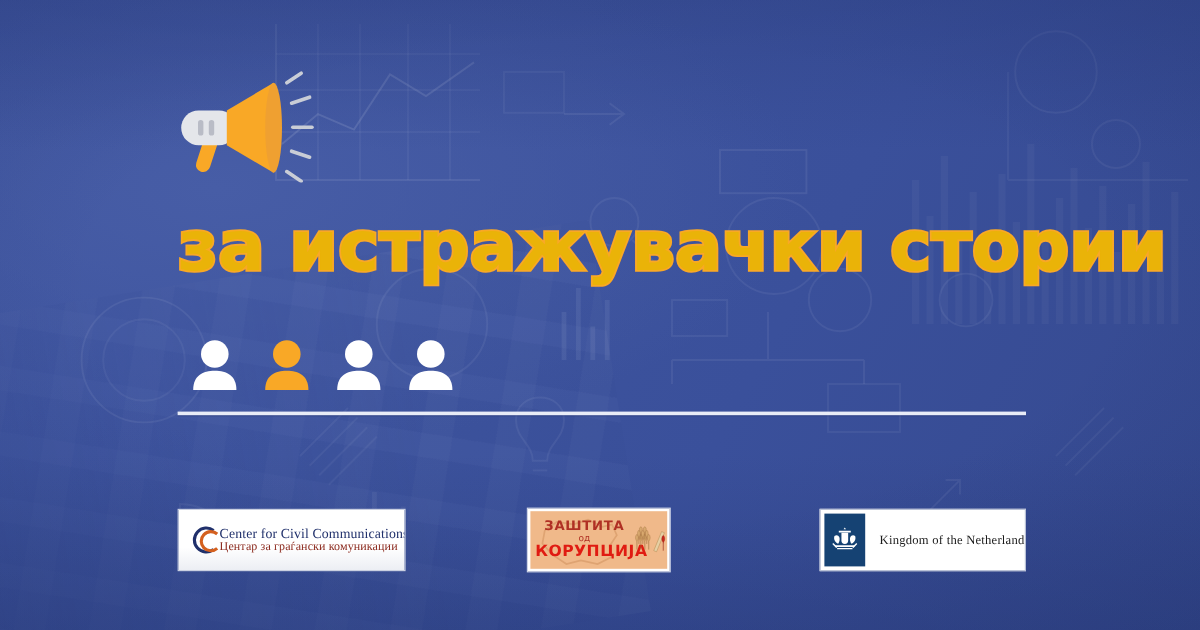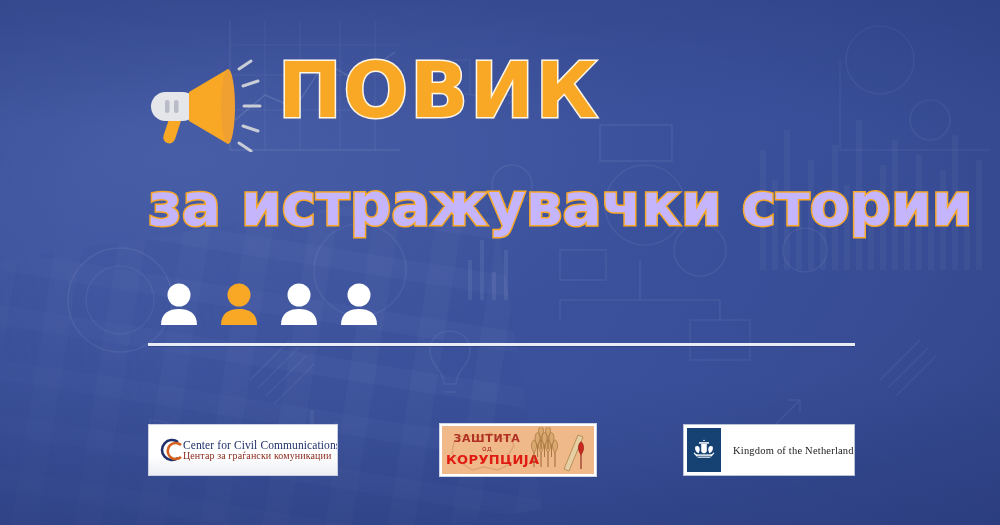--- a/index.html
+++ b/index.html
@@ -106,21 +106,21 @@
   }
 
   .headline-2 {
     position: absolute;
     left: 148px;
     top: 176px;
     font-size: 58px;
     line-height: 1;
     font-weight: 700;
     letter-spacing: 0px;
-    color: #c4b5fd;
+    color: #eab308;
     -webkit-text-stroke: 3px #f9a826;
     paint-order: stroke fill;
     white-space: nowrap;
     font-family: "DejaVu Sans", sans-serif;
   }
 
   .people {
     position: absolute;
     left: 160px;
     top: 283px;
@@ -179,21 +179,21 @@
     font-family: "Liberation Serif", serif;
     font-size: 10px;
     color: #8c2b1f;
     white-space: nowrap;
     letter-spacing: .1px;
   }
 
   
   .logo-corr {
     left: 292px;
-    width: 156px;
+    width: 118px;
     background: #f0b98a;
     border: 2px solid #ffffff;
     outline: 1px solid #cdd4e6;
     display: flex;
     align-items: center;
   }
   .corr-map {
     position: absolute;
     left: 2px;
     top: 2px;
@@ -354,21 +354,20 @@
 
       <g stroke="#c9cdd6" stroke-width="3" stroke-linecap="round">
         <line x1="96" y1="13" x2="108" y2="5"></line>
         <line x1="100" y1="30" x2="115" y2="25"></line>
         <line x1="101" y1="50" x2="117" y2="50"></line>
         <line x1="100" y1="70" x2="115" y2="75"></line>
         <line x1="96" y1="87" x2="108" y2="95"></line>
       </g>
     </svg>
 
-    <div class="headline-1">ПОВИК</div>
 
     <div class="headline-2">за истражувачки стории</div>
 
     <div class="people">
       <svg class="person" viewBox="0 0 38 42">
         <circle cx="19" cy="12" r="11.5" fill="#ffffff"></circle>
         <path d="M1 42 C1 30 9 26 19 26 C29 26 37 30 37 42 Z" fill="#ffffff"></path>
       </svg>
       <svg class="person" viewBox="0 0 38 42">
         <circle cx="19" cy="12" r="11.5" fill="#f9a826"></circle>

